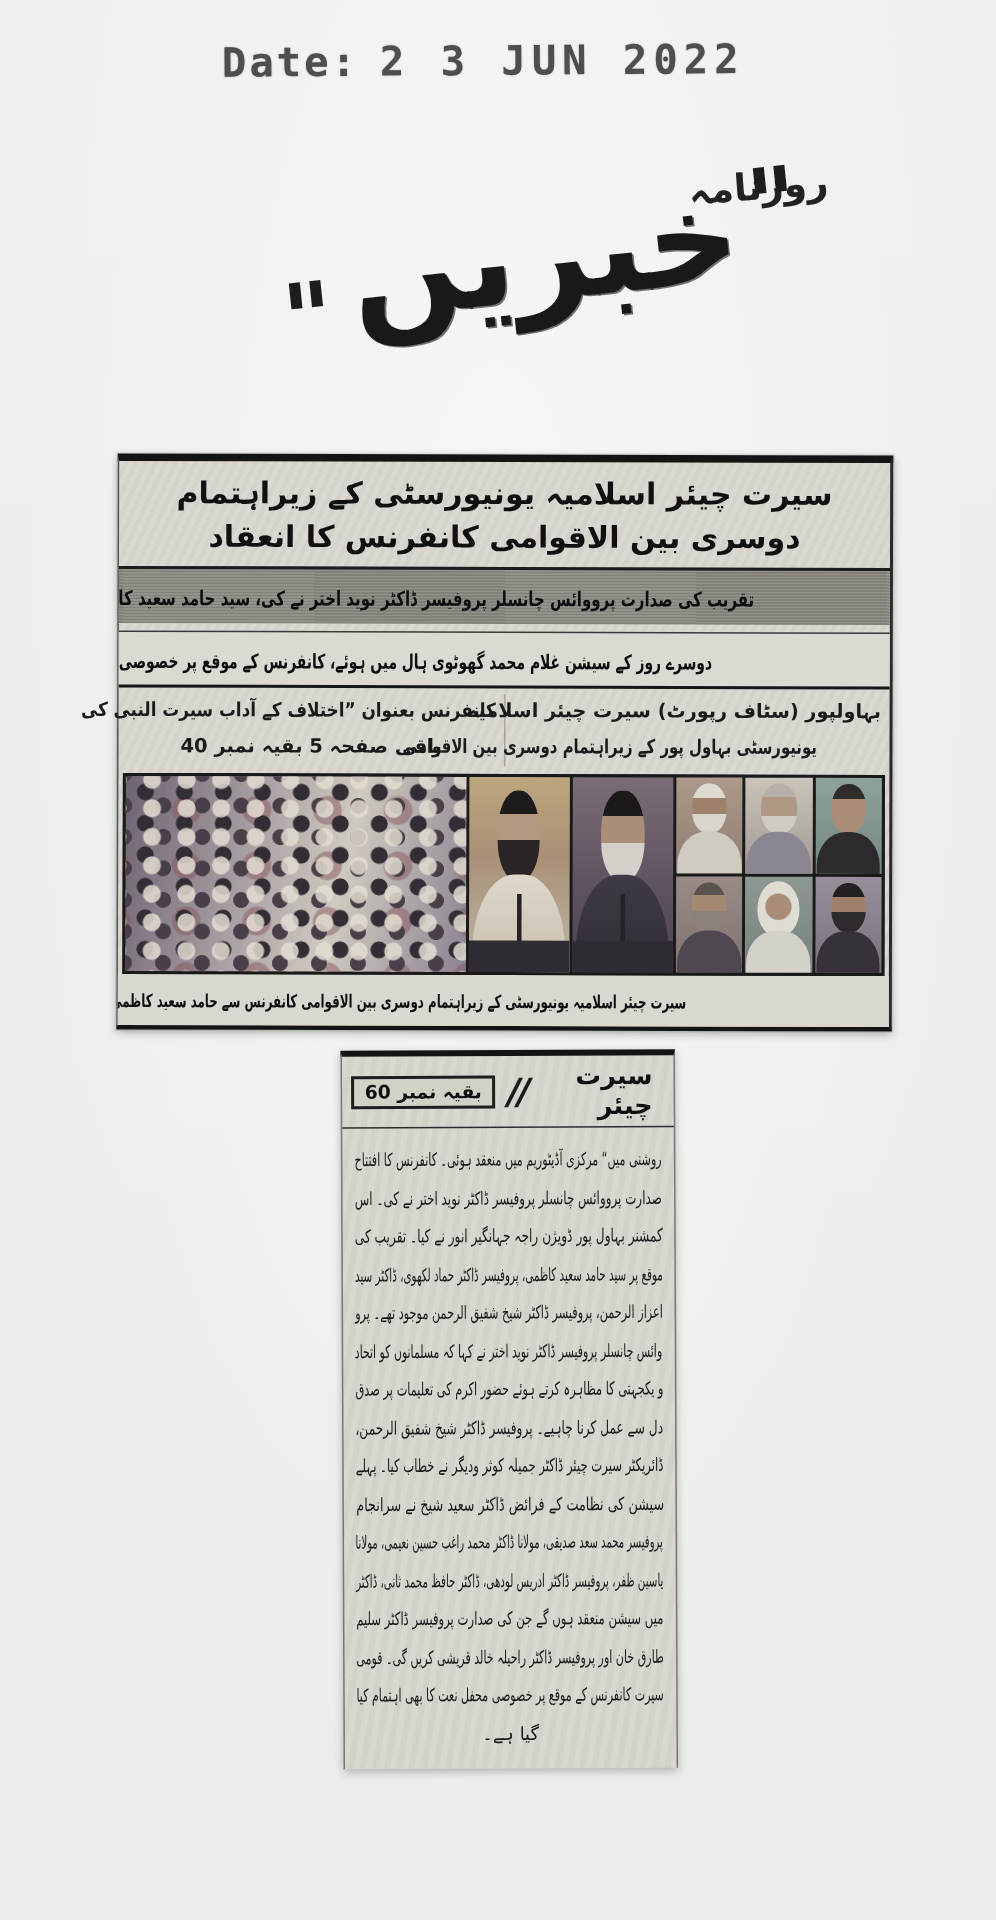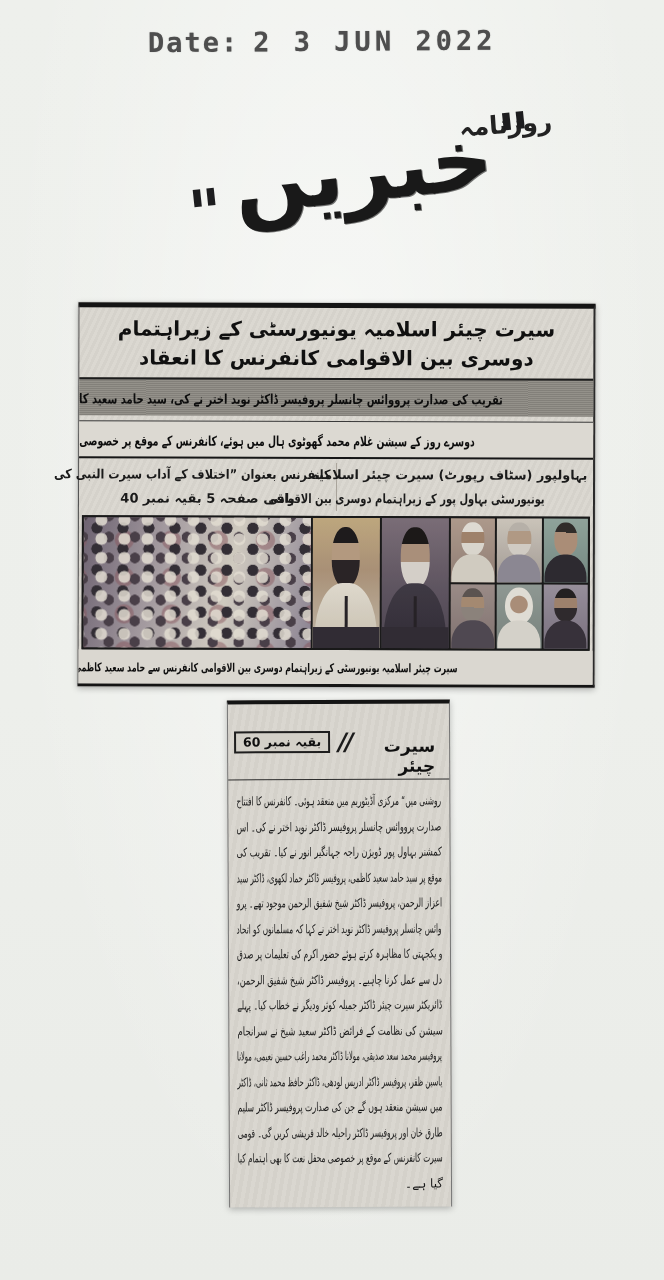--- a/index.html
+++ b/index.html
@@ -160,32 +160,32 @@
     border-left:1px solid #777;
     border-right:1px solid #777;
     box-shadow:0 2px 6px rgba(0,0,0,.25);
     transform:rotate(-.25deg);
     direction:rtl;
   }
   .cont-head {
     display:flex; align-items:center; direction:rtl;
     padding:4px 6px 3px; border-bottom:1px solid #2d2d2d;
   }
-  .cont-title { font-size:17px; font-weight:bold; color:#101010; padding-right:8px;margin-top:28px; }
+  .cont-title { font-size:17px; font-weight:bold; color:#101010; padding-right:8px; }
   .cont-slashes {
     font-size:24px; font-weight:bold; font-style:italic;
     color:#1b1b1b; padding:0 8px; letter-spacing:-2px;
   }
   .cont-box {
     border:2px solid #1e1e1e; padding:1px 7px 2px;
     font-size:12.5px; font-weight:bold; color:#101010;
     background:#d3d0c8; white-space:nowrap;
   }
   .body-col { padding:7px 8px 12px; }
-  .body-line { height:25.5px; line-height:25.5px; text-align:right; overflow:visible; }
+  .body-line { height:25.5px; line-height:25.5px; text-align:center; overflow:visible; }
   .body-line .fit { font-size:12px; font-weight:500; color:#181818; }
 </style>
 </head>
 <body>
 
 <div class="stamp">
   <span>Date:</span><span class="val">2 3 JUN 2022</span>
 </div>
 
 <div class="masthead">

